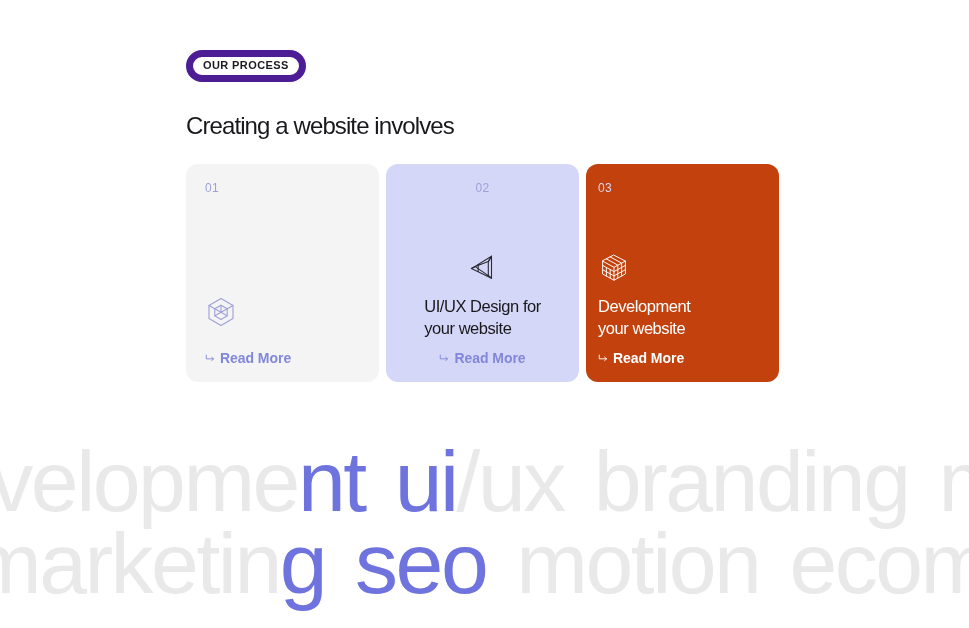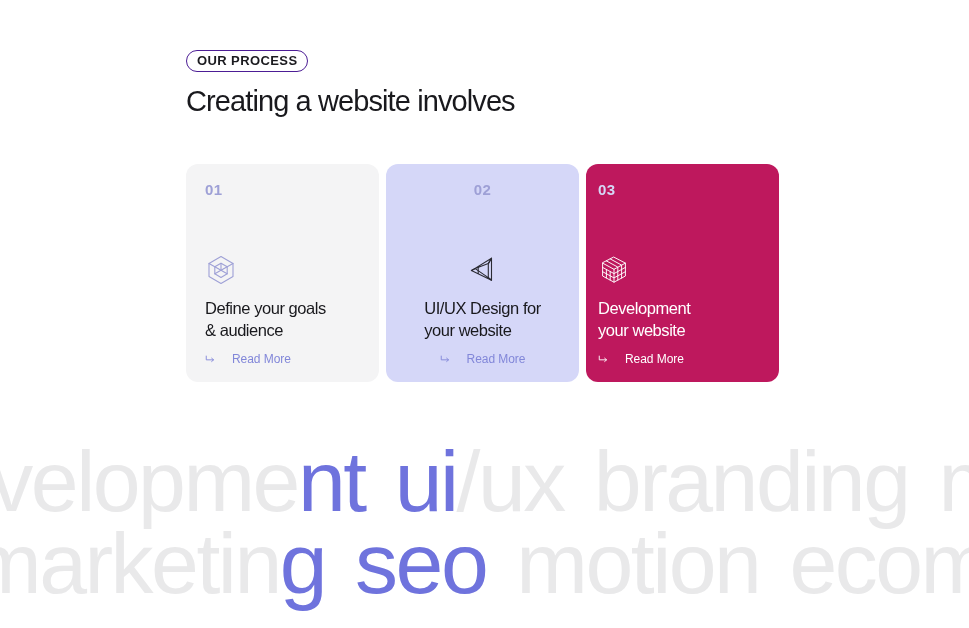--- a/index.html
+++ b/index.html
@@ -8,58 +8,58 @@
     background:#ffffff;
     font-family:"Liberation Sans", sans-serif;
     overflow:hidden;
   }
   .page { position:relative; width:969px; height:628px; background:#fff; }
 
   
   .header { position:absolute; left:186px; top:50px; width:600px; }
   .badge {
     display:inline-block;
-    border:1px solid #4c1d95;
+    border:7px solid #4c1d95;
     border-radius:999px;
     padding:3px 10px 4px;
-    font-size:13px;
+    font-size:11px;
     font-weight:700;
     letter-spacing:0.4px;
     color:#1b1b1f;
     line-height:1;
   }
   .headline {
-    margin-top:13px;
-    font-size:29px;
+    margin-top:27px;
+    font-size:24px;
     line-height:33px;
     font-weight:400;
     letter-spacing:-0.9px;
     color:#19191d;
     max-width:430px;
   }
 
   
   .cards { position:absolute; left:186px; top:164px; display:flex; gap:7px; }
   .card {
     position:relative;
     width:193px;
     height:218px;
     border-radius:12px;
     padding:18px 19px 16px;
     display:flex;
     flex-direction:column;
   }
   .card-1 { background:#f4f4f5; }
   .card-2 { background:#d5d7f8;align-items:center; }
-  .card-3 { background:#be185d;padding-left:12px; }
+  .card-3 { background:#c2410c;padding-left:12px; }
 
   .card-num {
-    font-size:15px;
+    font-size:12px;
     letter-spacing:0.3px;
-    font-weight:700;
+    font-weight:400;
     line-height:1;
   }
   .card-1 .card-num, .card-2 .card-num { color:#9ea0d6; }
   .card-3 .card-num { color:#d5d8f6; }
 
   .card-icon { margin-top:auto; margin-bottom:9px; height:34px; }
   .card-icon svg { display:block; width:32px; height:32px; }
 
   .card-title {
     font-size:16.5px;
@@ -67,26 +67,27 @@
     letter-spacing:-0.45px;
     font-weight:400;
     color:#19191d;
   }
   .card-3 .card-title { color:#ffffff; }
 
   .read-more {
     margin-top:11px;
     display:flex;
     align-items:center;
-    gap:17px;
-    font-size:12px;
+    gap:5px;
+    font-size:14px;
     letter-spacing:-0.05px;
     color:#8287d9;
     cursor:pointer;
     user-select:none;
+    font-weight:bold;
   }
   .card-3 .read-more { color:#ffffff; }
   .read-more svg { display:block; width:10px; height:10px; flex:none; }
 
   
   .marquee { position:absolute; left:0; right:0; }
   .marquee-row {
     position:absolute;
     white-space:nowrap;
     font-size:86px;
@@ -118,24 +119,20 @@
     <div class="card card-1">
       <div class="card-num">01</div>
       <div class="card-icon">
         <svg viewBox="0 0 32 32" fill="none" stroke="#9ea0d6" stroke-width="1.1" stroke-linejoin="round" stroke-linecap="round">
           <path d="M16 2.6 L28 9.4 L28 22.6 L16 29.4 L4 22.6 L4 9.4 Z"></path>
           <path d="M16 9.2 L22.2 12.8 L22.2 19.8 L16 23.4 L9.8 19.8 L9.8 12.8 Z"></path>
           <path d="M16 9.2 L16 16.3 L9.8 19.8"></path>
           <path d="M16 16.3 L22.2 19.8"></path>
           <path d="M4 9.4 L16 16.3 L28 9.4"></path>
         </svg>
-      </div>
-      <div class="card-title">
-        <span>Define your goals</span><br>
-        <span>&amp; audience</span>
       </div>
       <div class="read-more">
         <span>
           <svg viewBox="0 0 12 12" fill="none" stroke="currentColor" stroke-width="1.1" stroke-linecap="round" stroke-linejoin="round">
             <path d="M1.5 2.5 L1.5 7 L10 7"></path>
             <path d="M8 5 L10.3 7 L8 9"></path>
           </svg>
         </span>
         <span>Read More</span>
       </div>

